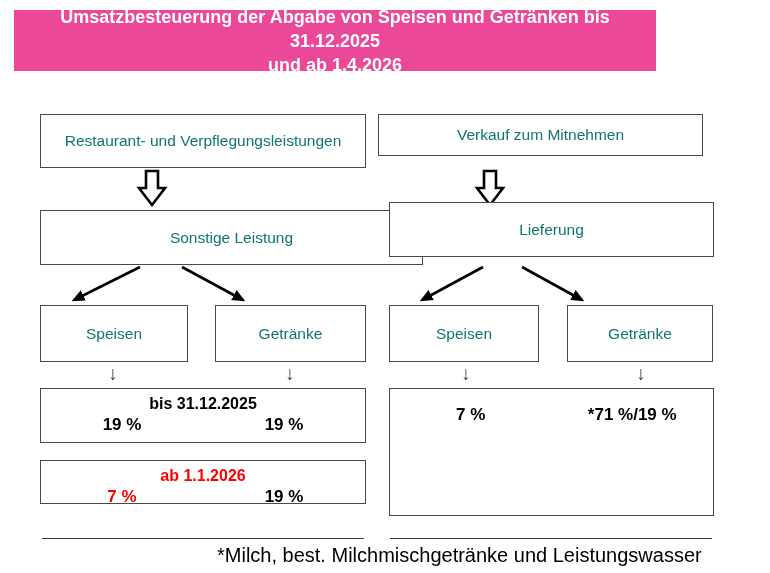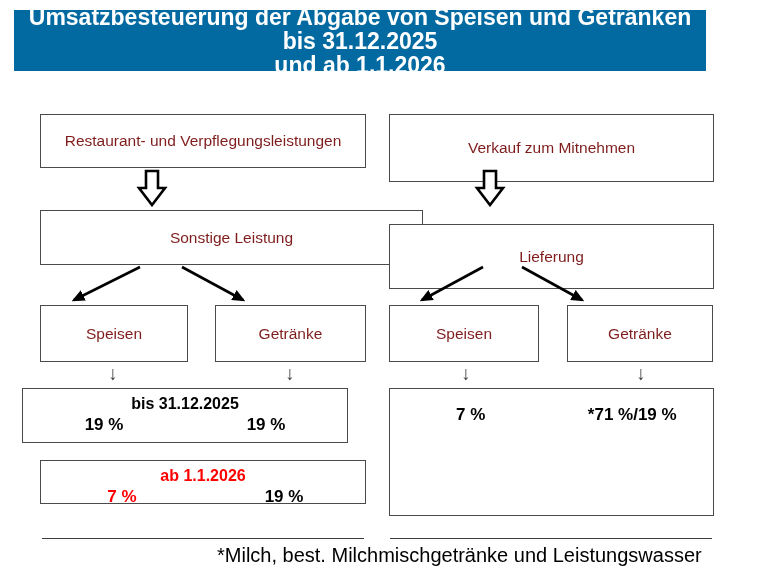--- a/index.html
+++ b/index.html
@@ -1,30 +1,30 @@
 <!DOCTYPE html>
 <html><head>
 <meta charset="utf-8">
 <style>
   * { margin:0; padding:0; box-sizing:border-box; }
   html,body { background:#ffffff; }
   body { width:770px; height:573px; font-family:"Liberation Sans", sans-serif; color:#000; }
   .page { position:relative; width:770px; height:573px; background:#fff; overflow:hidden; }
 
   .banner {
-    position:absolute; left:14px; top:10px; width:692px; height:61px;
-    background:#0369a1; color:#ffffff; font-weight:bold; font-size:23px;
+    position:absolute; left:14px; top:10px; width:642px; height:61px;
+    background:#ec4899; color:#ffffff; font-weight:bold; font-size:18px;
     display:flex; flex-direction:column; align-items:center; justify-content:center;
     line-height:24px; text-align:center;
   }
 
   .node {
     position:absolute; border:1.5px solid #4a4a4a; background:#fff;
     display:flex; align-items:center; justify-content:center;
-    font-size:15.5px; color:#7f1d1d; text-align:center;
+    font-size:15.5px; color:#0f766e; text-align:center;
   }
 
   .block-arrow { position:absolute; }
   .fan { position:absolute; }
 
   .thin-arrow {
     position:absolute; width:24px; height:24px; text-align:center;
     font-size:19px; line-height:22px; color:#3d3d3d;
   }
 
@@ -39,21 +39,21 @@
   .footline { position:absolute; top:538px; height:0; border-top:1.5px solid #3c3c3c; }
   .footnote { position:absolute; left:217px; top:544px; font-size:20px; color:#000; white-space:nowrap; }
 </style>
 </head>
 <body>
 
 <div class="page">
 
   <div class="banner">
     <div>Umsatzbesteuerung der Abgabe von Speisen und Getränken bis 31.12.2025</div>
-    <div>und ab 1.1.2026</div>
+    <div>und ab 1.4.2026</div>
   </div>
 
   <div class="node" style="left:40px; top:114px; width:326px; height:54px;">Restaurant- und Verpflegungsleistungen</div>
 
   <svg class="block-arrow" style="left:134px; top:169px;" width="36" height="38" viewBox="0 0 36 38">
     <path d="M12,2 L24,2 L24,19 L31,19 L18,36 L5,19 L12,19 Z" fill="#ffffff" stroke="#000000" stroke-width="2.6"></path>
   </svg>
 
   <div class="node" style="left:40px; top:210px; width:383px; height:55px;">Sonstige Leistung</div>
 
@@ -66,43 +66,43 @@
     <line x1="100" y1="3" x2="34" y2="36" stroke="#000" stroke-width="2.6" marker-end="url(#ahL)"></line>
     <line x1="142" y1="3" x2="203" y2="36" stroke="#000" stroke-width="2.6" marker-end="url(#ahL)"></line>
   </svg>
 
   <div class="node" style="left:40px; top:305px; width:148px; height:57px;">Speisen</div>
   <div class="node" style="left:215px; top:305px; width:151px; height:57px;">Getränke</div>
 
   <span class="thin-arrow" style="left:101px; top:363px;">↓</span>
   <span class="thin-arrow" style="left:278px; top:363px;">↓</span>
 
-  <div class="result" style="left:22px; top:388px; width:326px; height:55px;">
+  <div class="result" style="left:40px; top:388px; width:326px; height:55px;">
     <div class="title">bis 31.12.2025</div>
     <div class="vals">
       <span class="val">19 %</span>
       <span class="val">19 %</span>
     </div>
   </div>
 
   <div class="result" style="left:40px; top:460px; width:326px; height:44px;">
     <div class="title red">ab 1.1.2026</div>
     <div class="vals">
       <span class="val red">7 %</span>
       <span class="val">19 %</span>
     </div>
   </div>
 
-  <div class="node" style="left:389px; top:114px; width:325px; height:68px;">Verkauf zum Mitnehmen</div>
+  <div class="node" style="left:378px; top:114px; width:325px; height:42px;">Verkauf zum Mitnehmen</div>
 
   <svg class="block-arrow" style="left:472px; top:169px;" width="36" height="38" viewBox="0 0 36 38">
     <path d="M12,2 L24,2 L24,19 L31,19 L18,36 L5,19 L12,19 Z" fill="#ffffff" stroke="#000000" stroke-width="2.6"></path>
   </svg>
 
-  <div class="node" style="left:389px; top:224px; width:325px; height:65px;">Lieferung</div>
+  <div class="node" style="left:389px; top:202px; width:325px; height:55px;">Lieferung</div>
 
   <svg class="fan" style="left:389px; top:264px;" width="325" height="46" viewBox="0 0 325 46">
     <defs>
       <marker id="ahR" markerWidth="5" markerHeight="4.4" refX="4" refY="2.2" orient="auto">
         <path d="M0,0 L5,2.2 L0,4.4 Z" fill="#000"></path>
       </marker>
     </defs>
     <line x1="94" y1="3" x2="33" y2="36" stroke="#000" stroke-width="2.6" marker-end="url(#ahR)"></line>
     <line x1="133" y1="3" x2="193" y2="36" stroke="#000" stroke-width="2.6" marker-end="url(#ahR)"></line>
   </svg>

